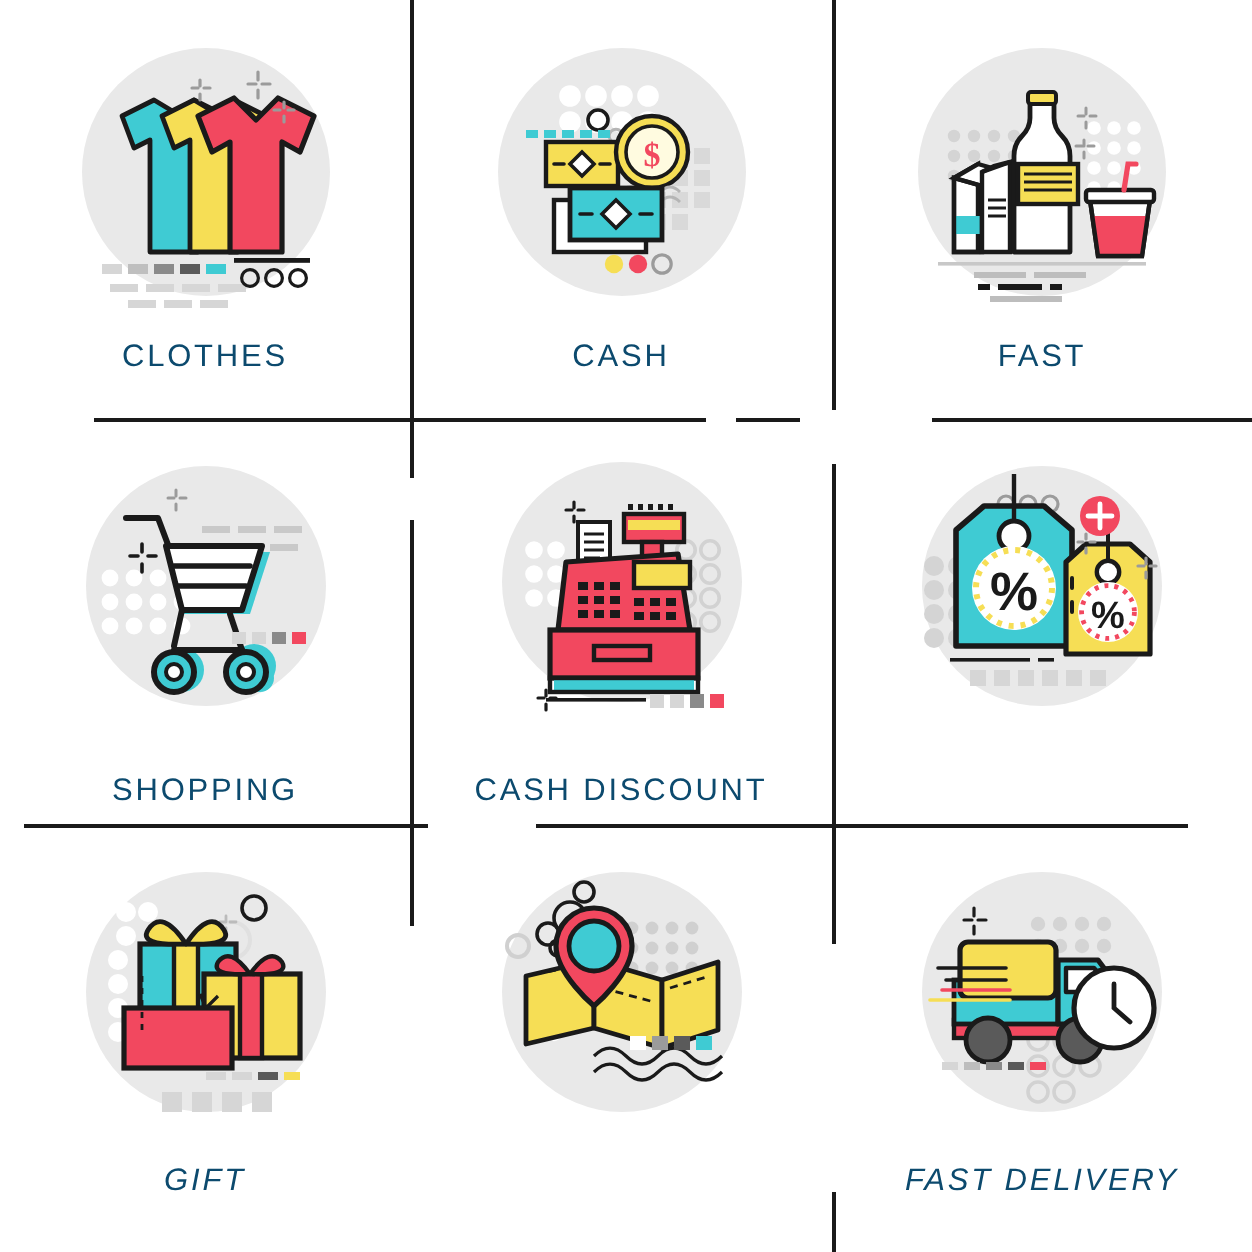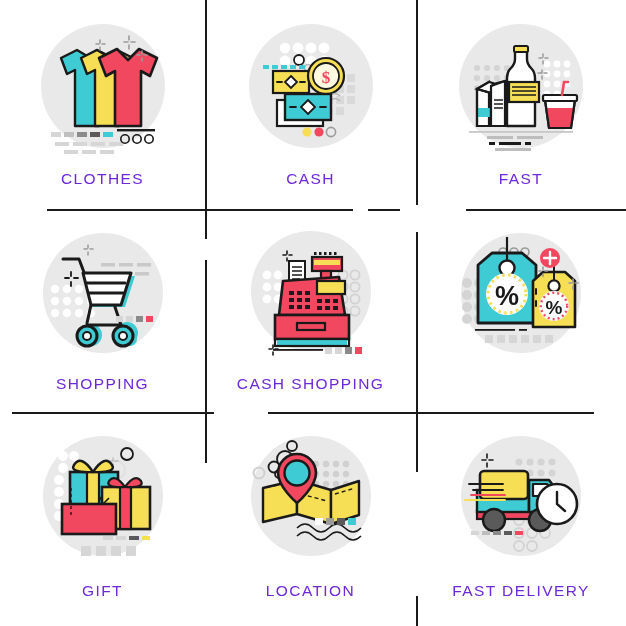--- a/index.html
+++ b/index.html
@@ -38,28 +38,28 @@
     margin-top: 10px;
   }
   .cell.r1 .art-wrap { margin-top: 16px; }
   .cell.r2 .art-wrap { margin-top: 14px; }
   .cell.r3 .art-wrap { margin-top: 16px; }
   .art-wrap svg { display:block; width: 148px; height: 148px; }
 
   .caption {
     font-size: 15.5px;
     letter-spacing: 1.4px;
-    color: #6d28d9;
+    color: #0c4a6e;
     font-weight: 400;
     text-align: center;
     white-space: nowrap;
   }
   .cell.r1 .caption { margin-top: 6px; }
-  .cell.r2 .caption { margin-top: 4px; }
-  .cell.r3 .caption { margin-top: 6px; }
+  .cell.r2 .caption { margin-top: 16px; }
+  .cell.r3 .caption { margin-top: 6px; font-style: italic; }
 
   
   .rules { position:absolute; inset:0; pointer-events:none; }
   .hr, .vr { position: absolute; background: #1a1a1a; }
   .hr { height: 1.6px; }
   .vr { width: 1.6px; }
 </style>
 </head>
 <body>
 
@@ -374,21 +374,21 @@
               <rect x="98" y="124" width="7" height="7"></rect>
             <rect x="108" y="124" width="7" height="7" fill="#8A8A8A"></rect>
               <rect x="118" y="124" width="7" height="7" fill="#F2485F"></rect>
           </g>
           <g stroke="#1A1A1A" stroke-width="1.6" stroke-linecap="round">
             <path d="M50 28 v3 M50 35 v3 M46 32 h3 M52 32 h3"></path>
             <path d="M36 122 v3 M36 129 v3 M32 126 h3 M38 126 h3"></path>
           </g>
         </svg>
       </div>
-      <div class="caption">CASH SHOPPING</div>
+      <div class="caption">CASH DISCOUNT</div>
     </div>
 
     <div class="cell r2">
       <div class="art-wrap">
         <svg viewBox="0 0 148 148">
           <circle cx="74" cy="70" r="60" fill="#E9E9E9"></circle>
           <g fill="#D4D4D4">
             <circle cx="20" cy="60" r="5"></circle>
               <circle cx="32" cy="60" r="5"></circle>
             <circle cx="20" cy="72" r="5"></circle>
@@ -538,21 +538,20 @@
           <path d="M60 100 q8 -8 16 0 q8 8 16 0 q8 -8 16 0 q8 8 16 0" fill="none" stroke="#1A1A1A" stroke-width="1.6"></path>
           <path d="M60 108 q8 -8 16 0 q8 8 16 0 q8 -8 16 0 q8 8 16 0" fill="none" stroke="#1A1A1A" stroke-width="1.6"></path>
           <g fill="#D6D6D6">
             <rect x="78" y="90" width="8" height="7" fill="#FFFFFF"></rect>
               <rect x="89" y="90" width="8" height="7" fill="#9B9B9B"></rect>
             <rect x="100" y="90" width="8" height="7" fill="#5A5A5A"></rect>
               <rect x="111" y="90" width="8" height="7" fill="#3FCBD3"></rect>
           </g>
         </svg>
       </div>
-      <div class="caption">LOCATION</div>
     </div>
 
     <div class="cell r3">
       <div class="art-wrap">
         <svg viewBox="0 0 148 148">
           <circle cx="74" cy="68" r="60" fill="#E9E9E9"></circle>
           <g fill="#D4D4D4">
             <circle cx="72" cy="34" r="3.6"></circle>
               <circle cx="83" cy="34" r="3.6"></circle>
               <circle cx="94" cy="34" r="3.6"></circle>

